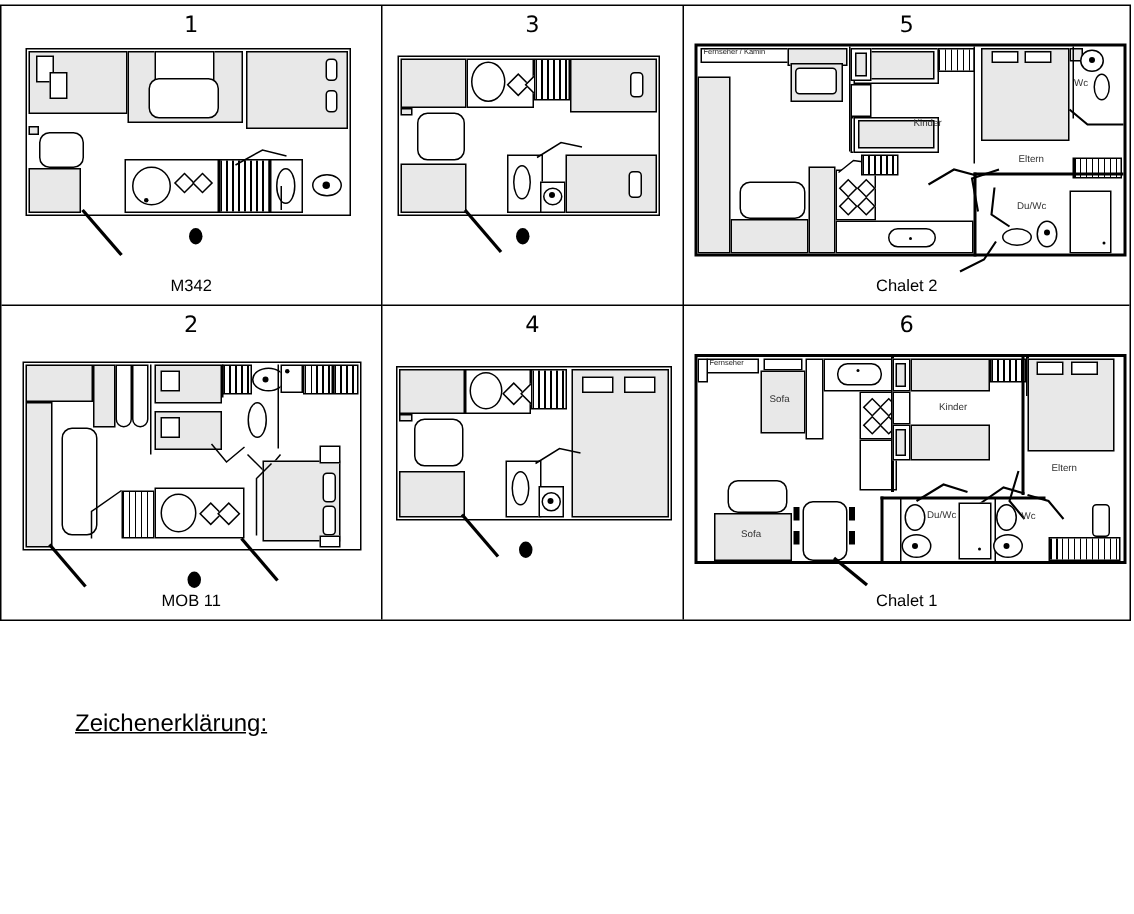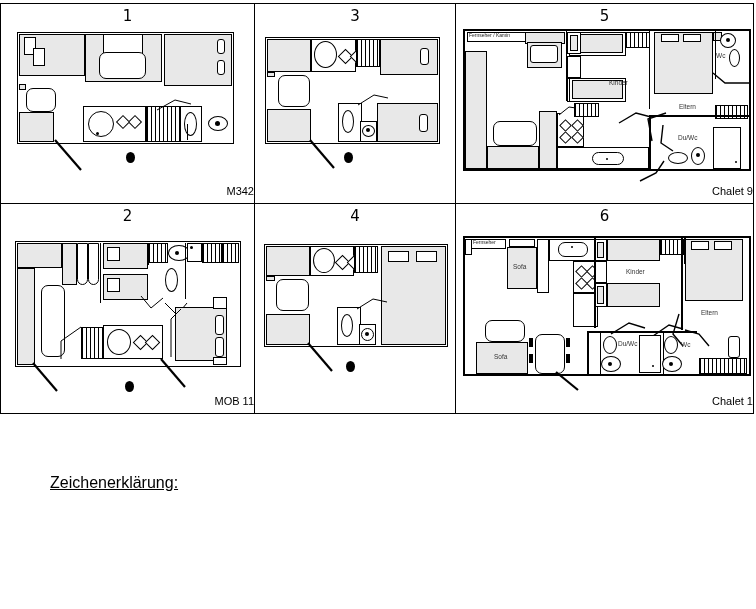--- a/index.html
+++ b/index.html
@@ -33,21 +33,21 @@
   .cell.r2 { border-bottom: none; }
 
   .cell-num {
     position: absolute; top: 3px; left: 0; right: 0;
     text-align: center;
     font-size: 15px;
     font-family: "DejaVu Sans", sans-serif;
   }
   .cell-cap {
     position: absolute; bottom: 6px; left: 0; right: 0;
-    text-align: right;
+    text-align: center;
     font-size: 11px;
     margin-top: 36px;
   }
   .plan { position: absolute; }
   .dot {
     position: absolute;
     width: 9px; height: 11px;
     background: #000;
     border-radius: 50%;
   }
@@ -267,21 +267,21 @@
         <div class="dot-sm" style="left:233px; top:124px; width:4px; height:4px;"></div>
         <div class="pl box" style="left:250px; top:98px; width:28px; height:42px;"></div>
         <div class="dot-sm" style="left:272px; top:132px; width:2px; height:2px;"></div>
         <svg class="ptr" style="left:196px; top:96px; width:18px; height:30px;">
           <path d="M4 0 L2 18 L14 26" fill="none" stroke="#000" stroke-width="1.4"></path>
         </svg>
         <svg class="ptr" style="left:175px; top:132px; width:34px; height:22px;">
           <path d="M2 20 L18 12 L26 0" fill="none" stroke="#000" stroke-width="1.4"></path>
         </svg>
       </div>
-      <div class="cell-cap">Chalet 9</div>
+      <div class="cell-cap">Chalet 2</div>
     </div>
 
     <div class="cell c1 r2">
       <div class="cell-num">2</div>
       <div class="plan" style="left:14px; top:37px;">
         <div class="pl shell" style="left:0; top:0; width:226px; height:126px;"></div>
 
         <div class="pl fill" style="left:2px; top:2px; width:45px; height:25px;"></div>
         <div class="pl fill" style="left:2px; top:27px; width:18px; height:97px;"></div>
         <div class="pl fill" style="left:47px; top:2px; width:15px; height:42px;"></div>

